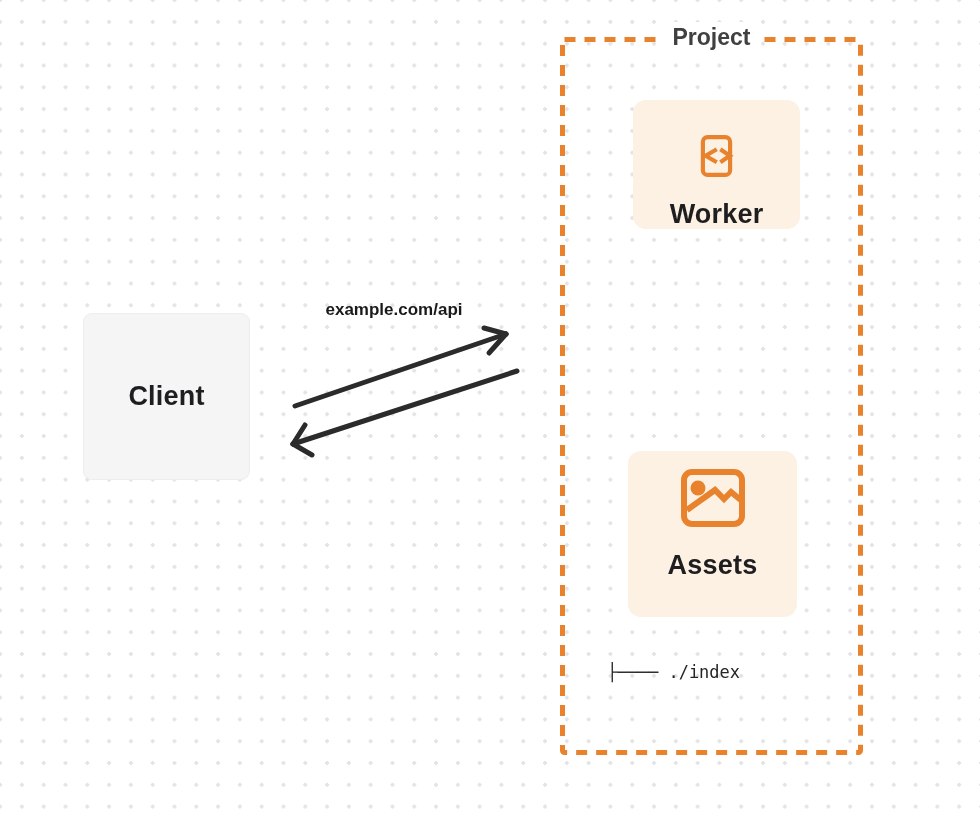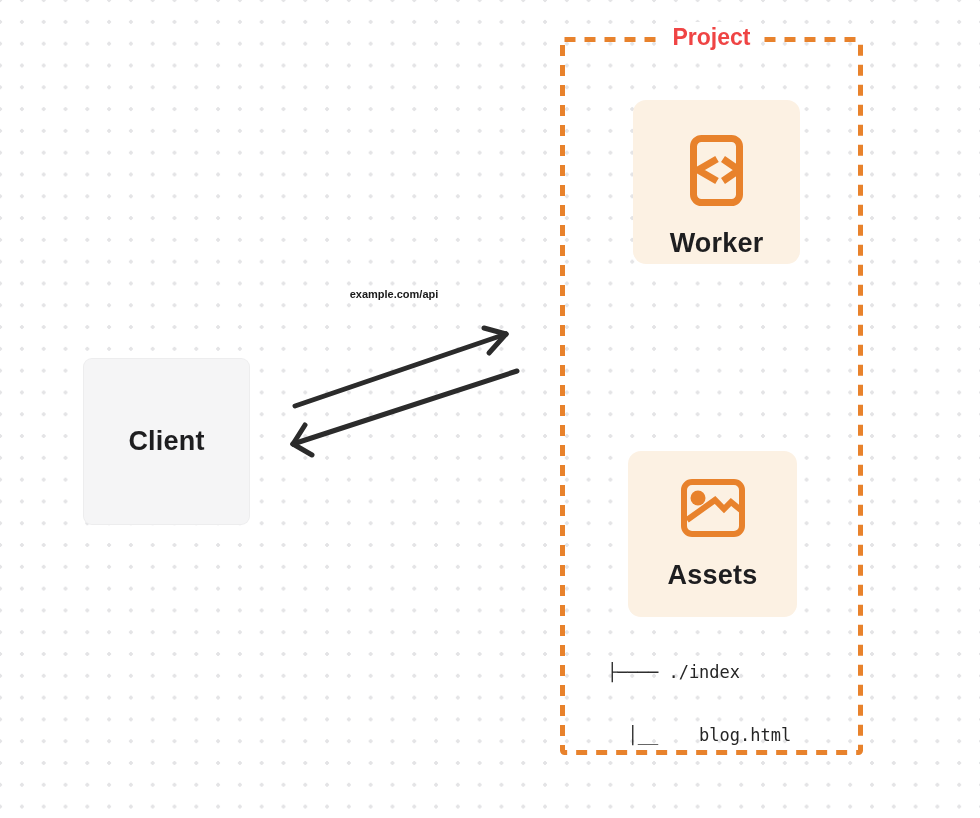--- a/index.html
+++ b/index.html
@@ -6,40 +6,40 @@
   .canvas{
     position:relative;width:980px;height:818px;overflow:hidden;background:#fff;
     background-image:radial-gradient(circle,#e4e4e6 1.6px,transparent 1.9px);
     background-size:21.8px 21.8px;background-position:11px 11px;
     font-family:"Liberation Sans",sans-serif;color:#1e1e20;
   }
   .arrows{position:absolute;left:0;top:0;width:980px;height:818px;pointer-events:none;}
   .client-box{
     position:absolute;left:83px;top:313px;width:167px;height:167px;
     background:#f5f5f6;border:1px solid rgba(0,0,0,0.03);border-radius:9px;
-    display:flex;align-items:center;justify-content:center;box-sizing:border-box;margin-top:45px;
+    display:flex;align-items:center;justify-content:center;box-sizing:border-box;
   }
   .node-label{font-size:27px;font-weight:bold;color:#1e1e20;letter-spacing:.2px;}
   .route-label{
-    position:absolute;left:308px;top:288px;width:172px;text-align:center;
-    font-size:11px;font-weight:bold;color:#1a1a1a;white-space:nowrap;
+    position:absolute;left:308px;top:300px;width:172px;text-align:center;
+    font-size:17px;font-weight:bold;color:#1a1a1a;white-space:nowrap;
   }
   .project{position:absolute;left:560px;top:37px;width:303px;height:718px;}
   .project-border{position:absolute;left:0;top:0;width:303px;height:718px;}
   .project-label{
     position:absolute;left:50%;top:-15px;transform:translateX(-50%);
-    background:#ffffff;padding:0 9px;font-size:23px;font-weight:bold;color:#ef4444;
+    background:#ffffff;padding:0 9px;font-size:23px;font-weight:bold;color:#404040;
     line-height:30px;white-space:nowrap;z-index:2;
   }
   .card{
     position:absolute;background:#fcf1e3;border-radius:13px;box-sizing:border-box;
     display:flex;flex-direction:column;align-items:center;
   }
-  .card.worker{left:73px;top:63px;width:167px;height:164px;padding-top:35px;gap:22px;}
-  .card.assets{left:68px;top:414px;width:169px;height:166px;padding-top:28px;gap:23px;}
+  .card.worker{left:73px;top:63px;width:167px;height:129px;padding-top:35px;gap:22px;}
+  .card.assets{left:68px;top:414px;width:169px;height:166px;padding-top:18px;gap:23px;}
   .card .node-label{line-height:30px;}
   .file-tree{
     position:absolute;left:47px;top:583px;
     font-family:"DejaVu Sans Mono",monospace;font-size:17px;line-height:21px;
     color:#252525;white-space:pre;
   }
 </style>
 </head>
 <body>
 
@@ -83,18 +83,17 @@
       <svg width="64" height="58" viewBox="0 0 64 58">
         <rect x="3" y="3" width="58" height="52" rx="8" fill="none" stroke="#e8822c" stroke-width="6"></rect>
         <circle cx="17" cy="19" r="7.5" fill="#e8822c"></circle>
         <path d="M6 41 L34 21 L43 30 L50 23 L61 32" fill="none" stroke="#e8822c" stroke-width="6" stroke-linejoin="miter" stroke-linecap="butt"></path>
       </svg>
       <span class="node-label">Assets</span>
     </div>
 
     <div class="file-tree">
       <div class="tree-line">├──── ./index</div>
-      <div class="tree-line">  │__    blog.html</div>
       
     </div>
   </div>
 
 </div>
 
 </body></html>

